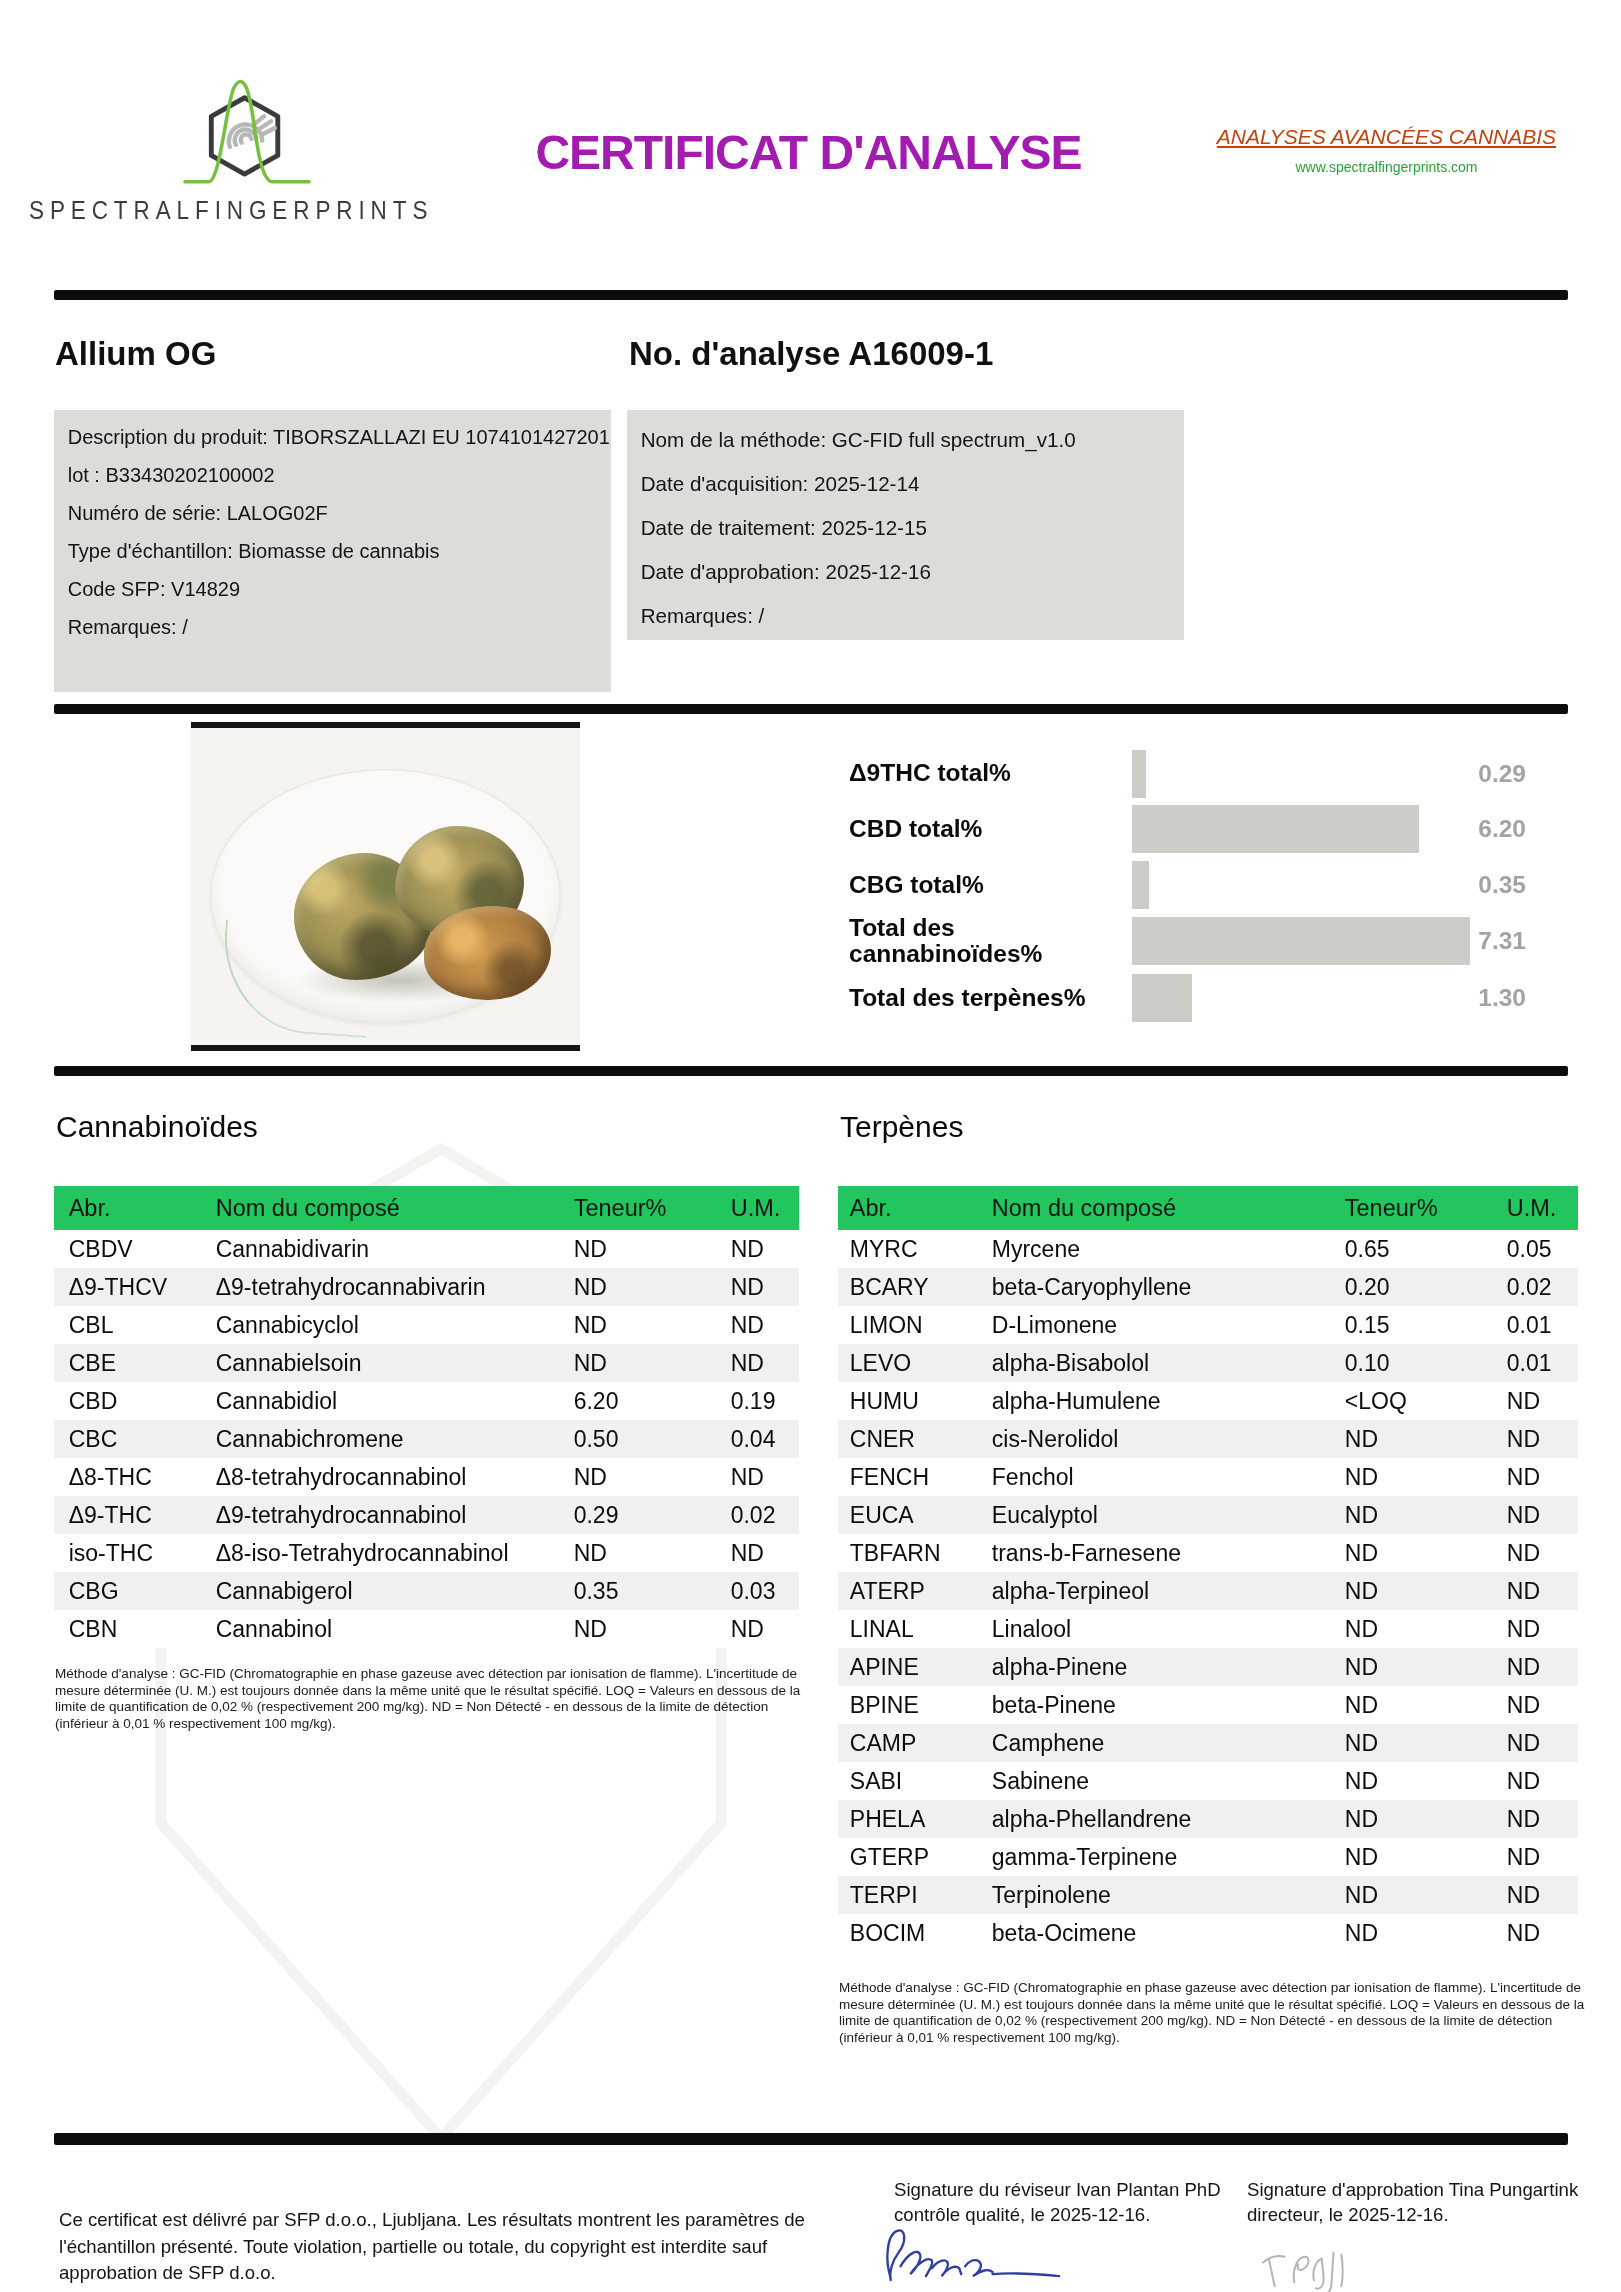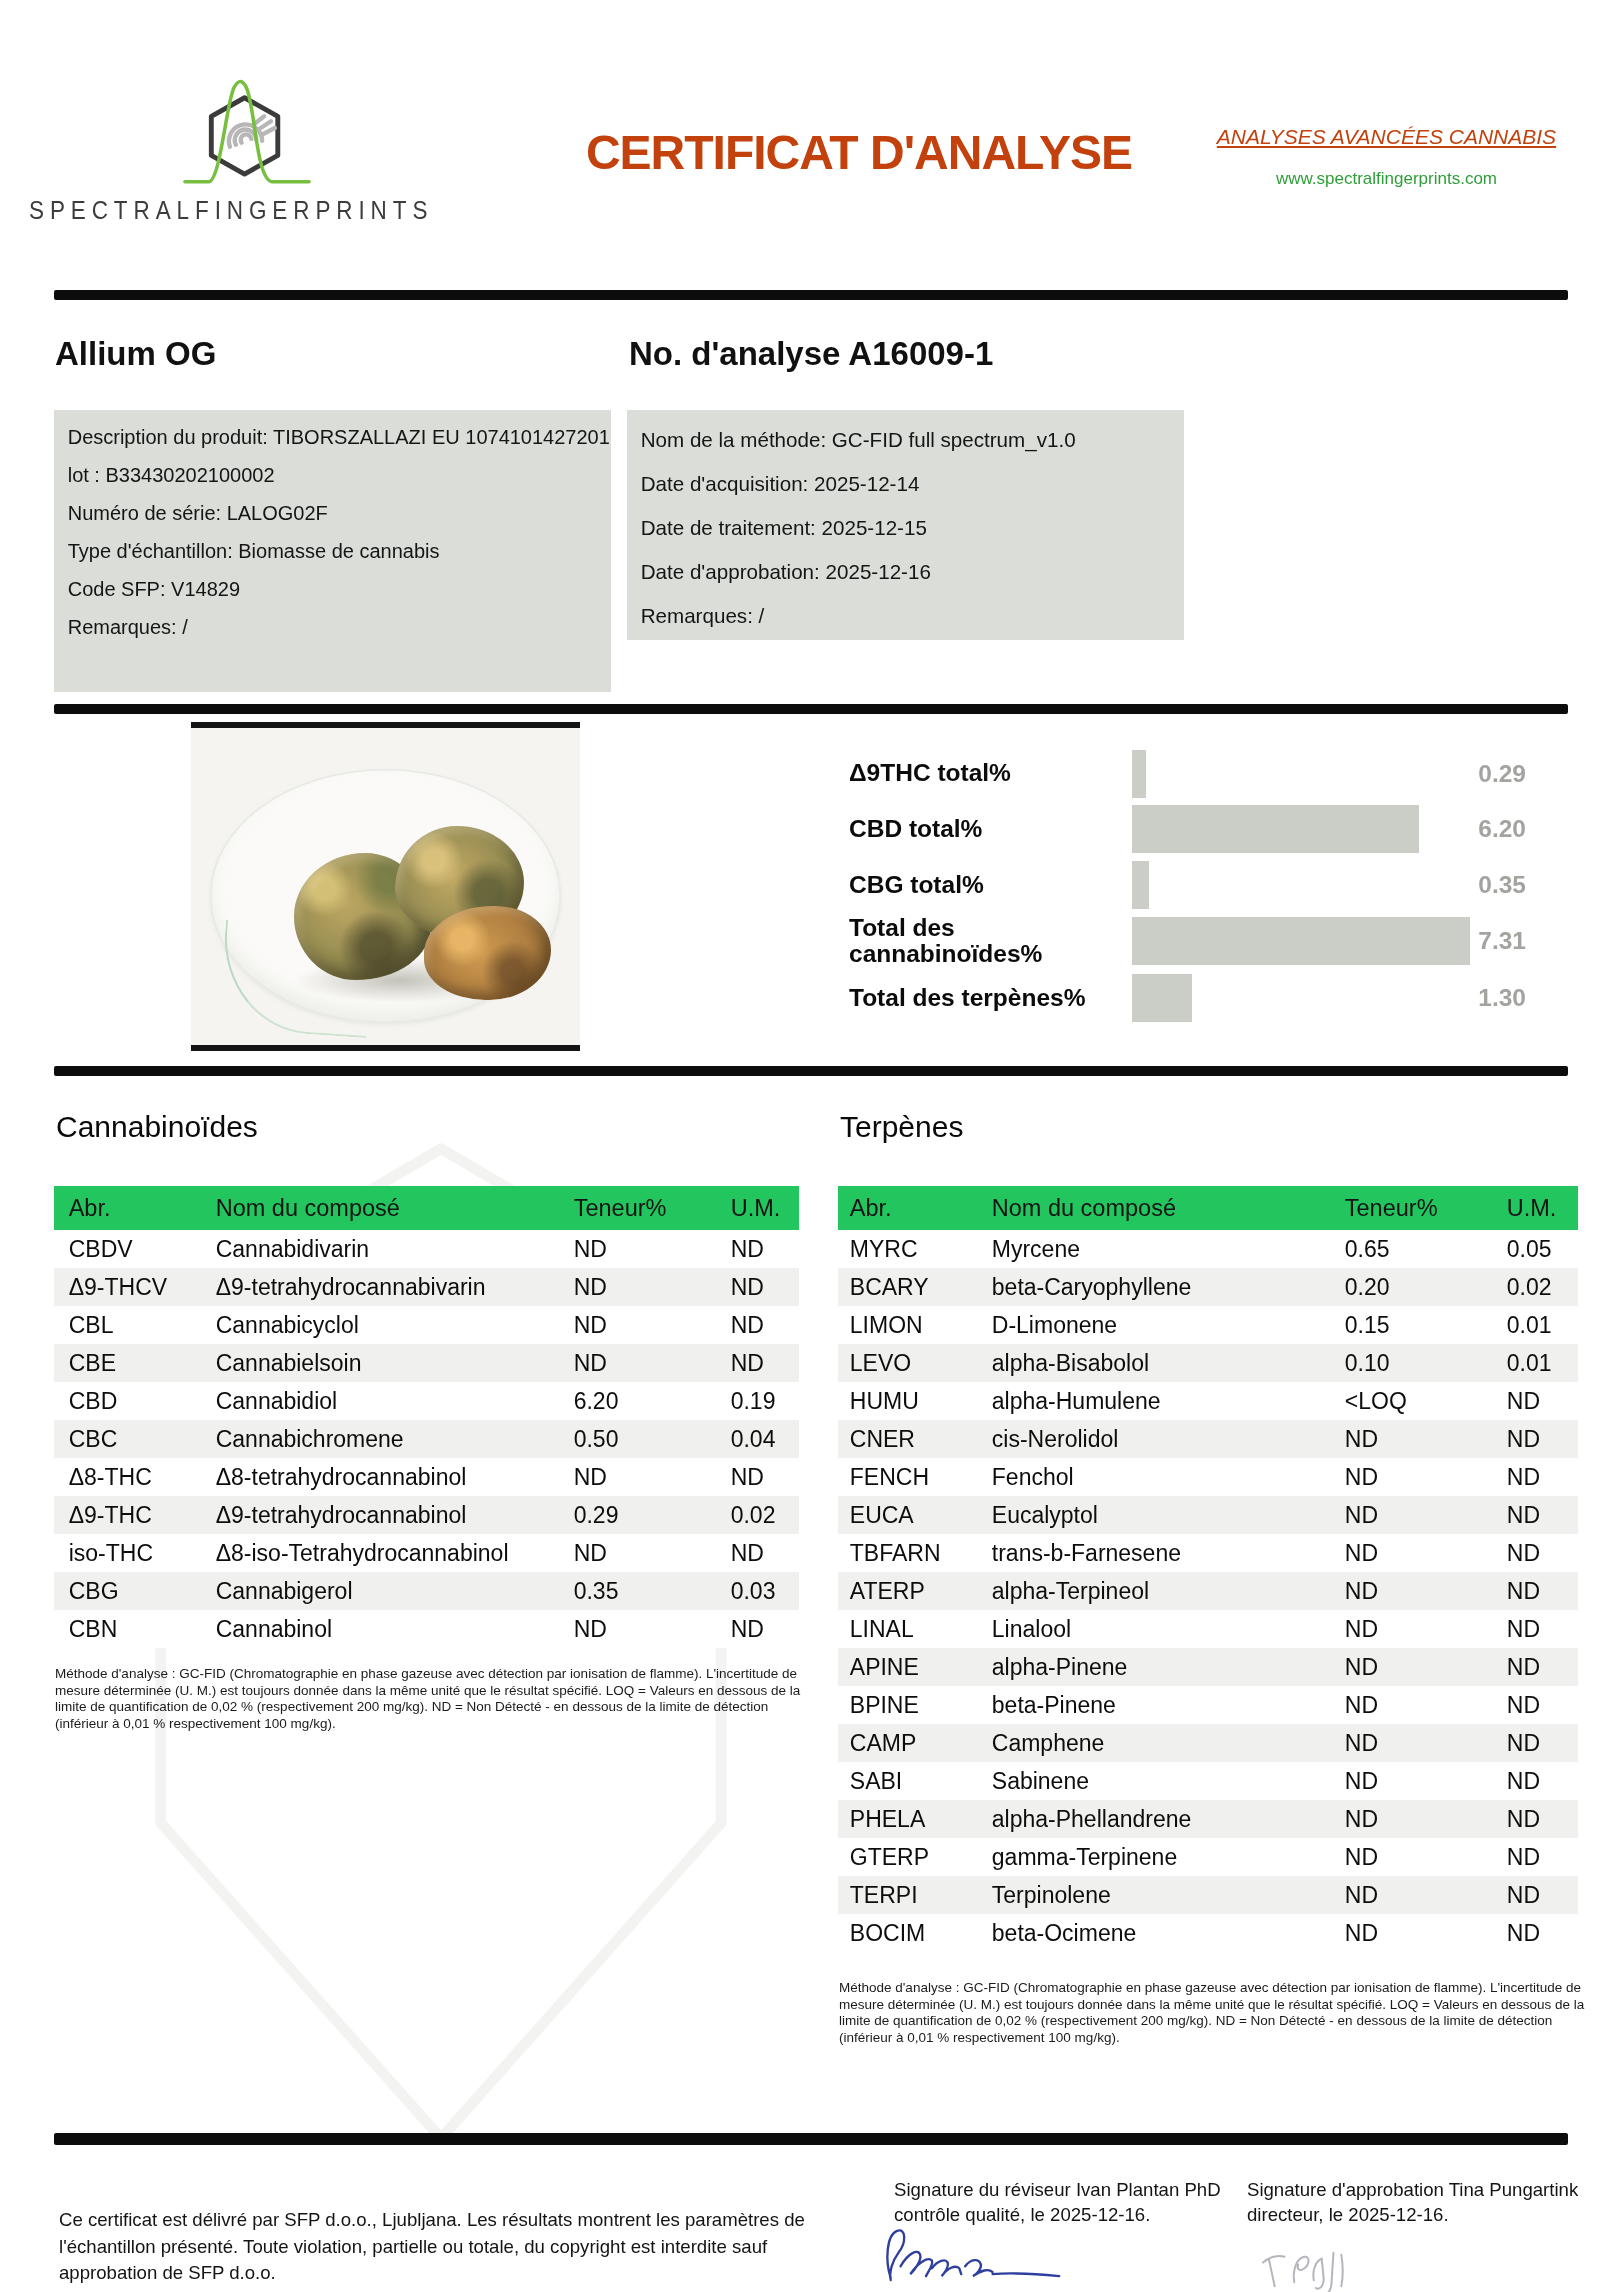--- a/index.html
+++ b/index.html
@@ -9,26 +9,26 @@
     font-family:"Liberation Sans", sans-serif; color:#111;
   }
   
   .logo-svg { position:absolute; left:181px; top:71px; width:132px; height:120px; }
   .brand-text {
     position:absolute; left:29px; top:198px; width:402px; text-align:center;
     font-size:22.5px; letter-spacing:5.9px; color:#3c3c3c; transform:scaleY(1.18);
     white-space:nowrap;
   }
   .doc-title {
-    position:absolute; left:485px; top:125px; width:647px; text-align:right;
-    font-size:48px; font-weight:700; letter-spacing:-1px; color:#c2410c; white-space:nowrap;
+    position:absolute; left:485px; top:125px; width:647px; text-align:center;
+    font-size:48px; font-weight:700; letter-spacing:-1px; color:#a21caf; white-space:nowrap;
   }
   .hdr-right { position:absolute; left:1210px; top:125px; width:353px; text-align:center; }
   .hdr-tagline { font-style:italic; font-size:21px; color:#c2410c; white-space:nowrap;text-decoration:underline; }
-  .hdr-site { margin-top:20px; font-size:17px; color:#2f9e38; }
+  .hdr-site { margin-top:10px; font-size:14px; color:#2f9e38; }
   .rule { position:absolute; left:54px; width:1514px; height:9.8px; background:#0c0c0c; border-radius:2px; }
   #rule1 { top:290px; }
   #rule2 { top:704px; }
   #rule3 { top:1066px; }
   #rule4 { top:2133px; height:11.8px; }
   
   .h-sample { position:absolute; left:55px; top:335px; font-size:33px; font-weight:700; }
   .h-analysis { position:absolute; left:629px; top:335px; font-size:33px; font-weight:700; }
   .info-box { position:absolute; background:#dbded8; padding:7.8px 13.7px 0 13.7px; }
   #sample-box { left:54px; top:410px; width:557px; height:282px; }

